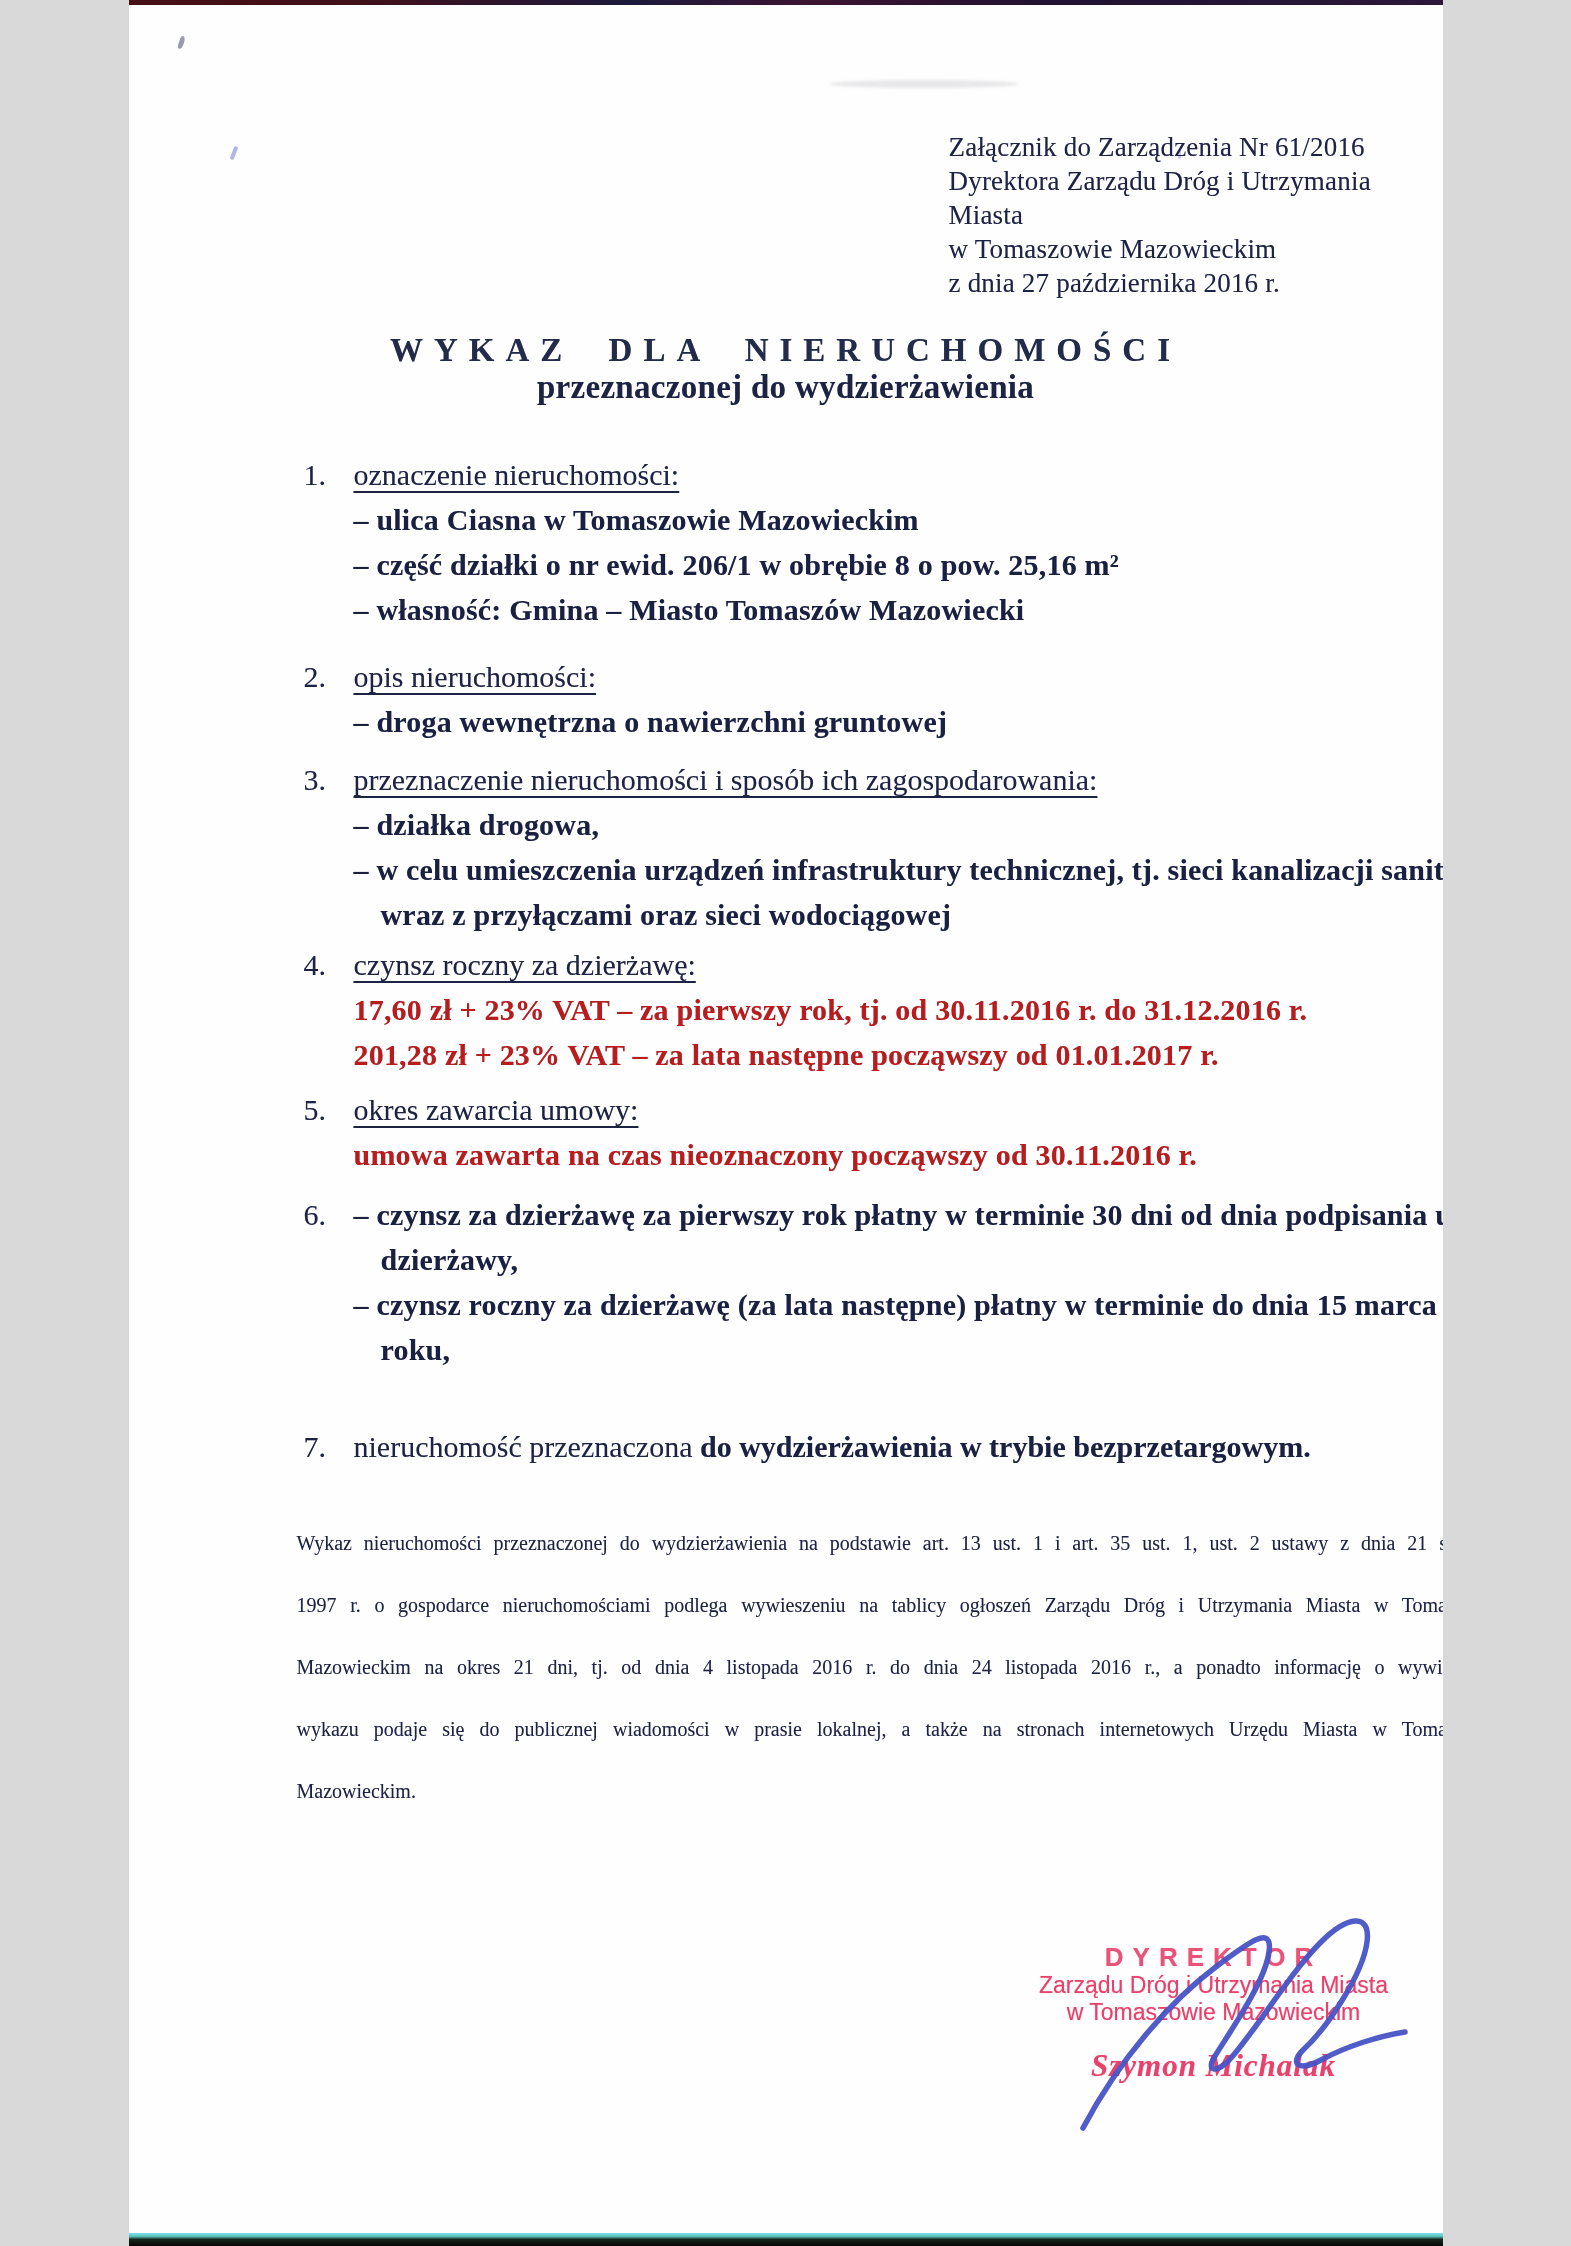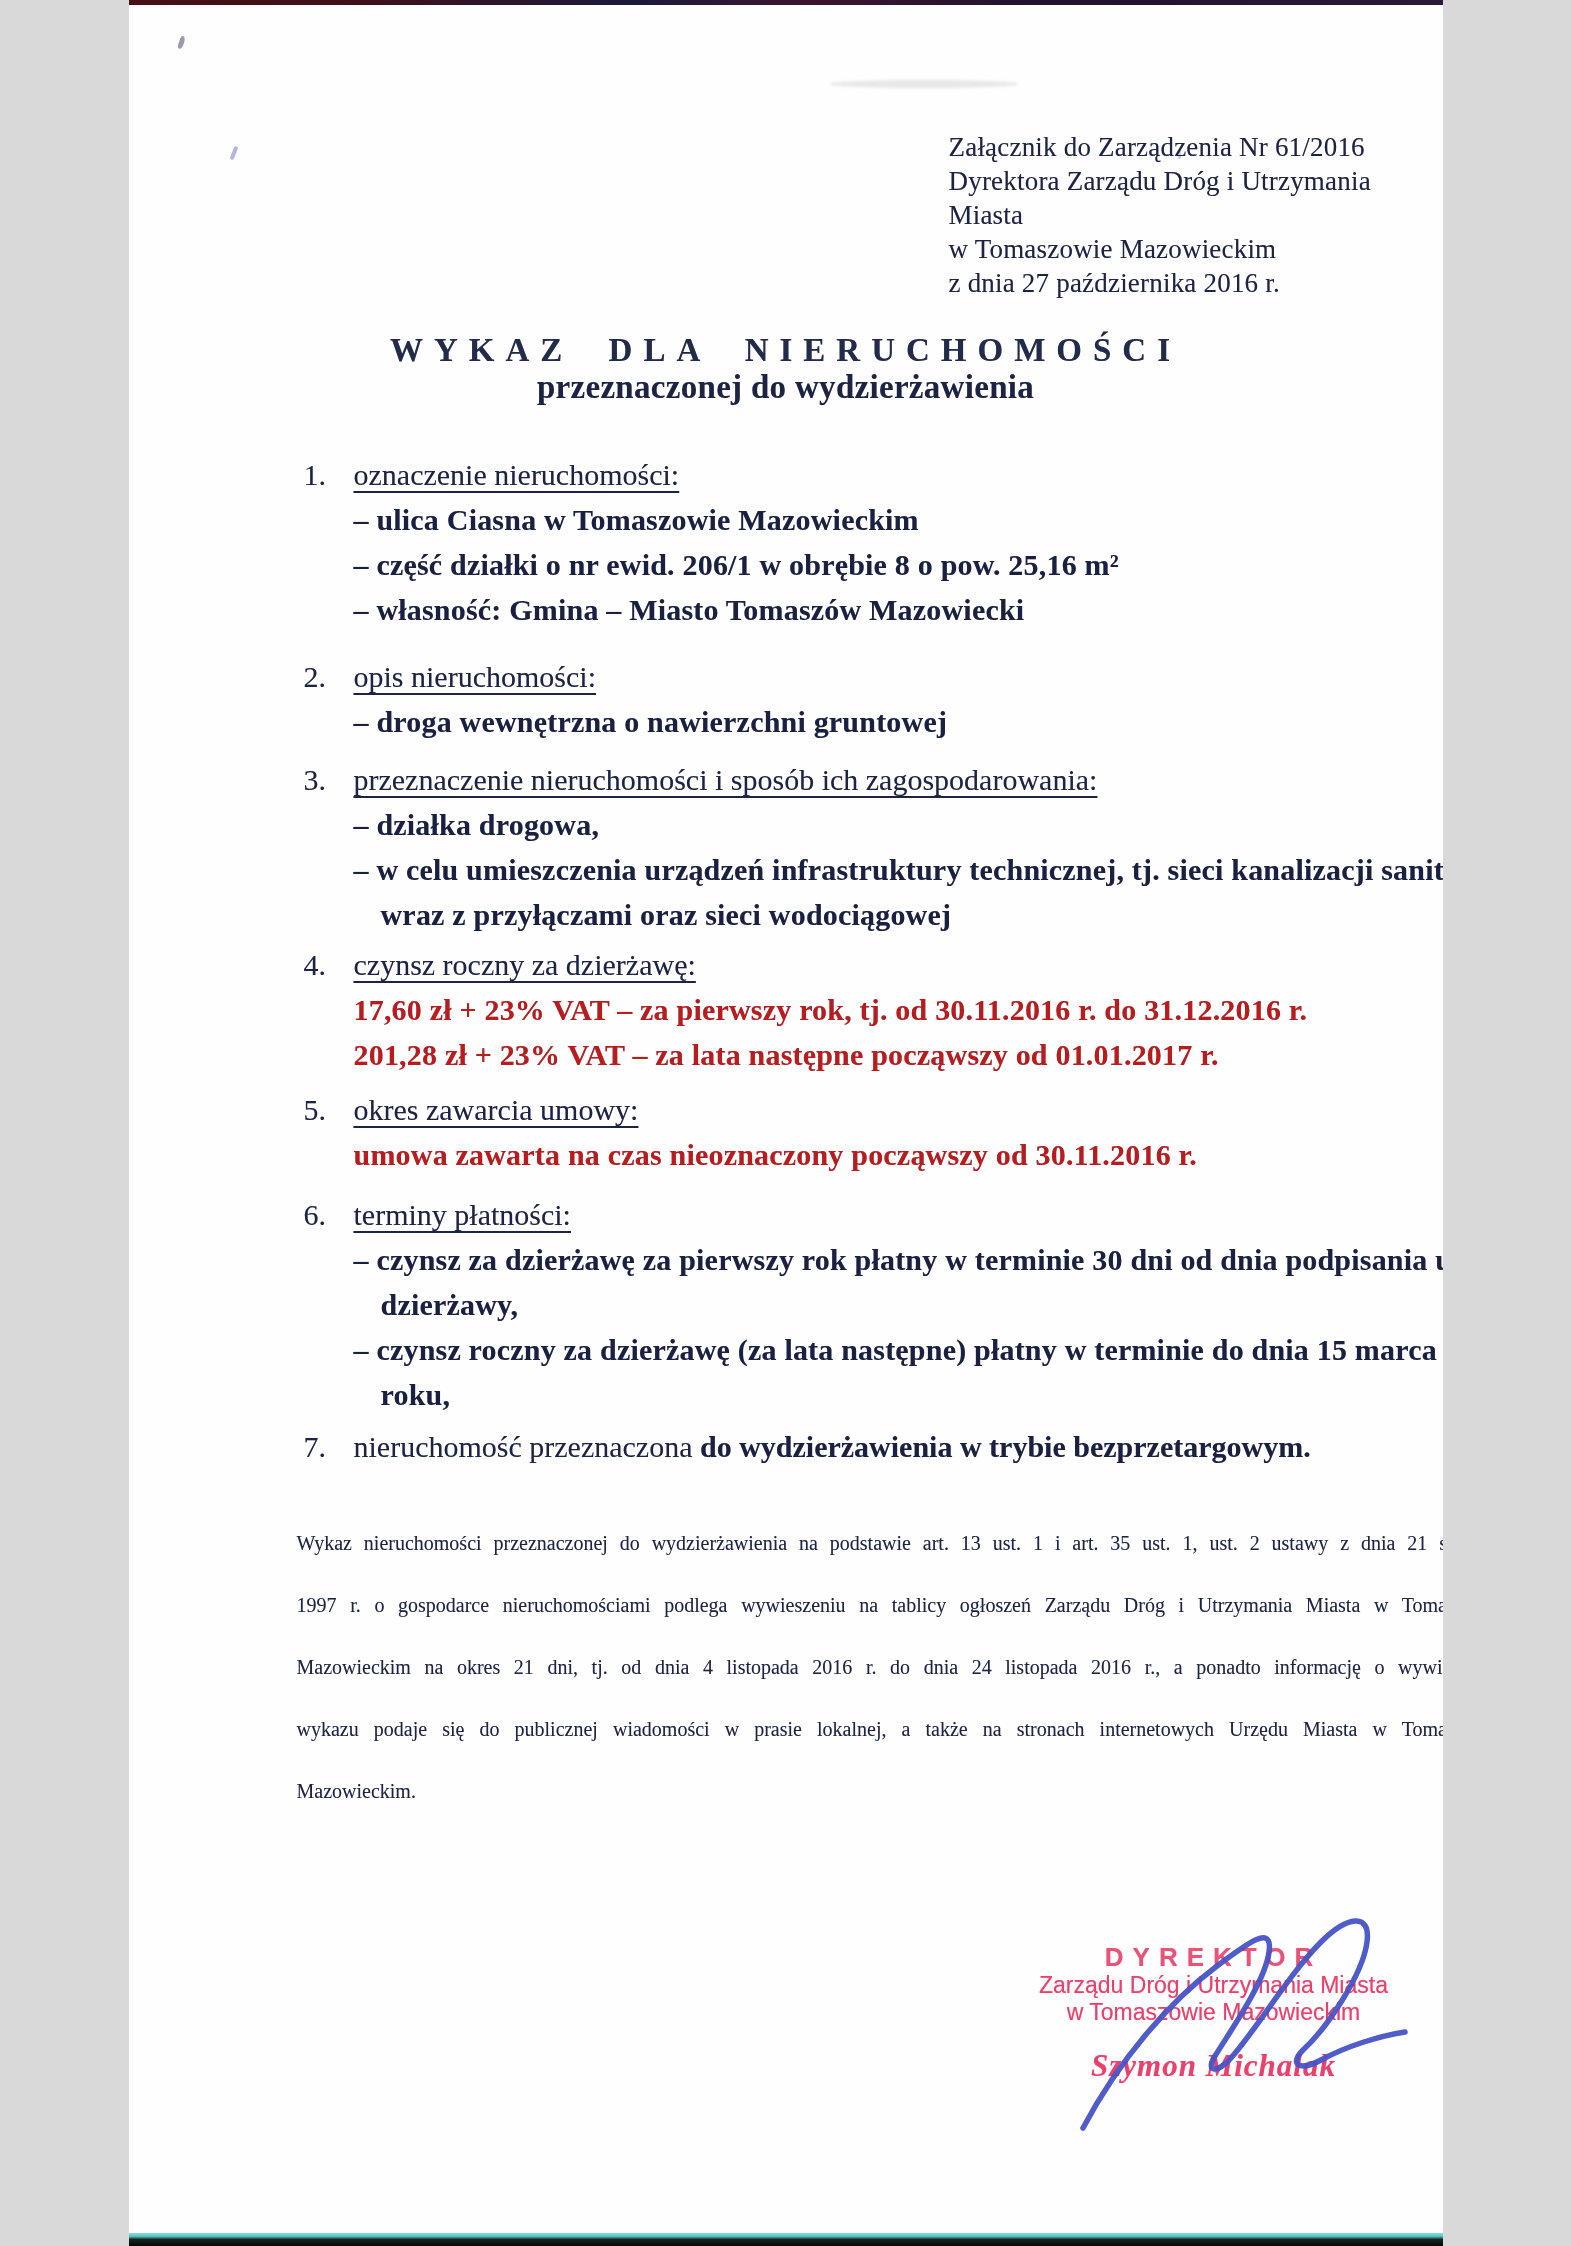--- a/index.html
+++ b/index.html
@@ -124,21 +124,20 @@
     <span class="num">5.</span>
     <div class="body">
       <div class="heading"><span>okres zawarcia umowy:</span></div>
       <div class="entry-plain" style="">umowa zawarta na czas nieoznaczony począwszy od 30.11.2016 r.</div>
     </div>
   </div>
 
   <div class="item" style="top:1192px">
     <span class="num">6.</span>
     <div class="body">
-      <div class="heading"><span>terminy płatności:</span></div>
       <div class="entry">– czynsz za dzierżawę za pierwszy rok płatny w terminie 30 dni od dnia podpisania umowy dzierżawy,</div>
       <div class="entry">– czynsz roczny za dzierżawę (za lata następne) płatny w terminie do dnia 15 marca każdego roku,</div>
     </div>
   </div>
 
   <div class="item" style="top:1424px">
     <span class="num">7.</span>
     <div class="body">
       <div class="item7-line">
         <span>nieruchomość przeznaczona </span><b>do wydzierżawienia w trybie bezprzetargowym.</b>

